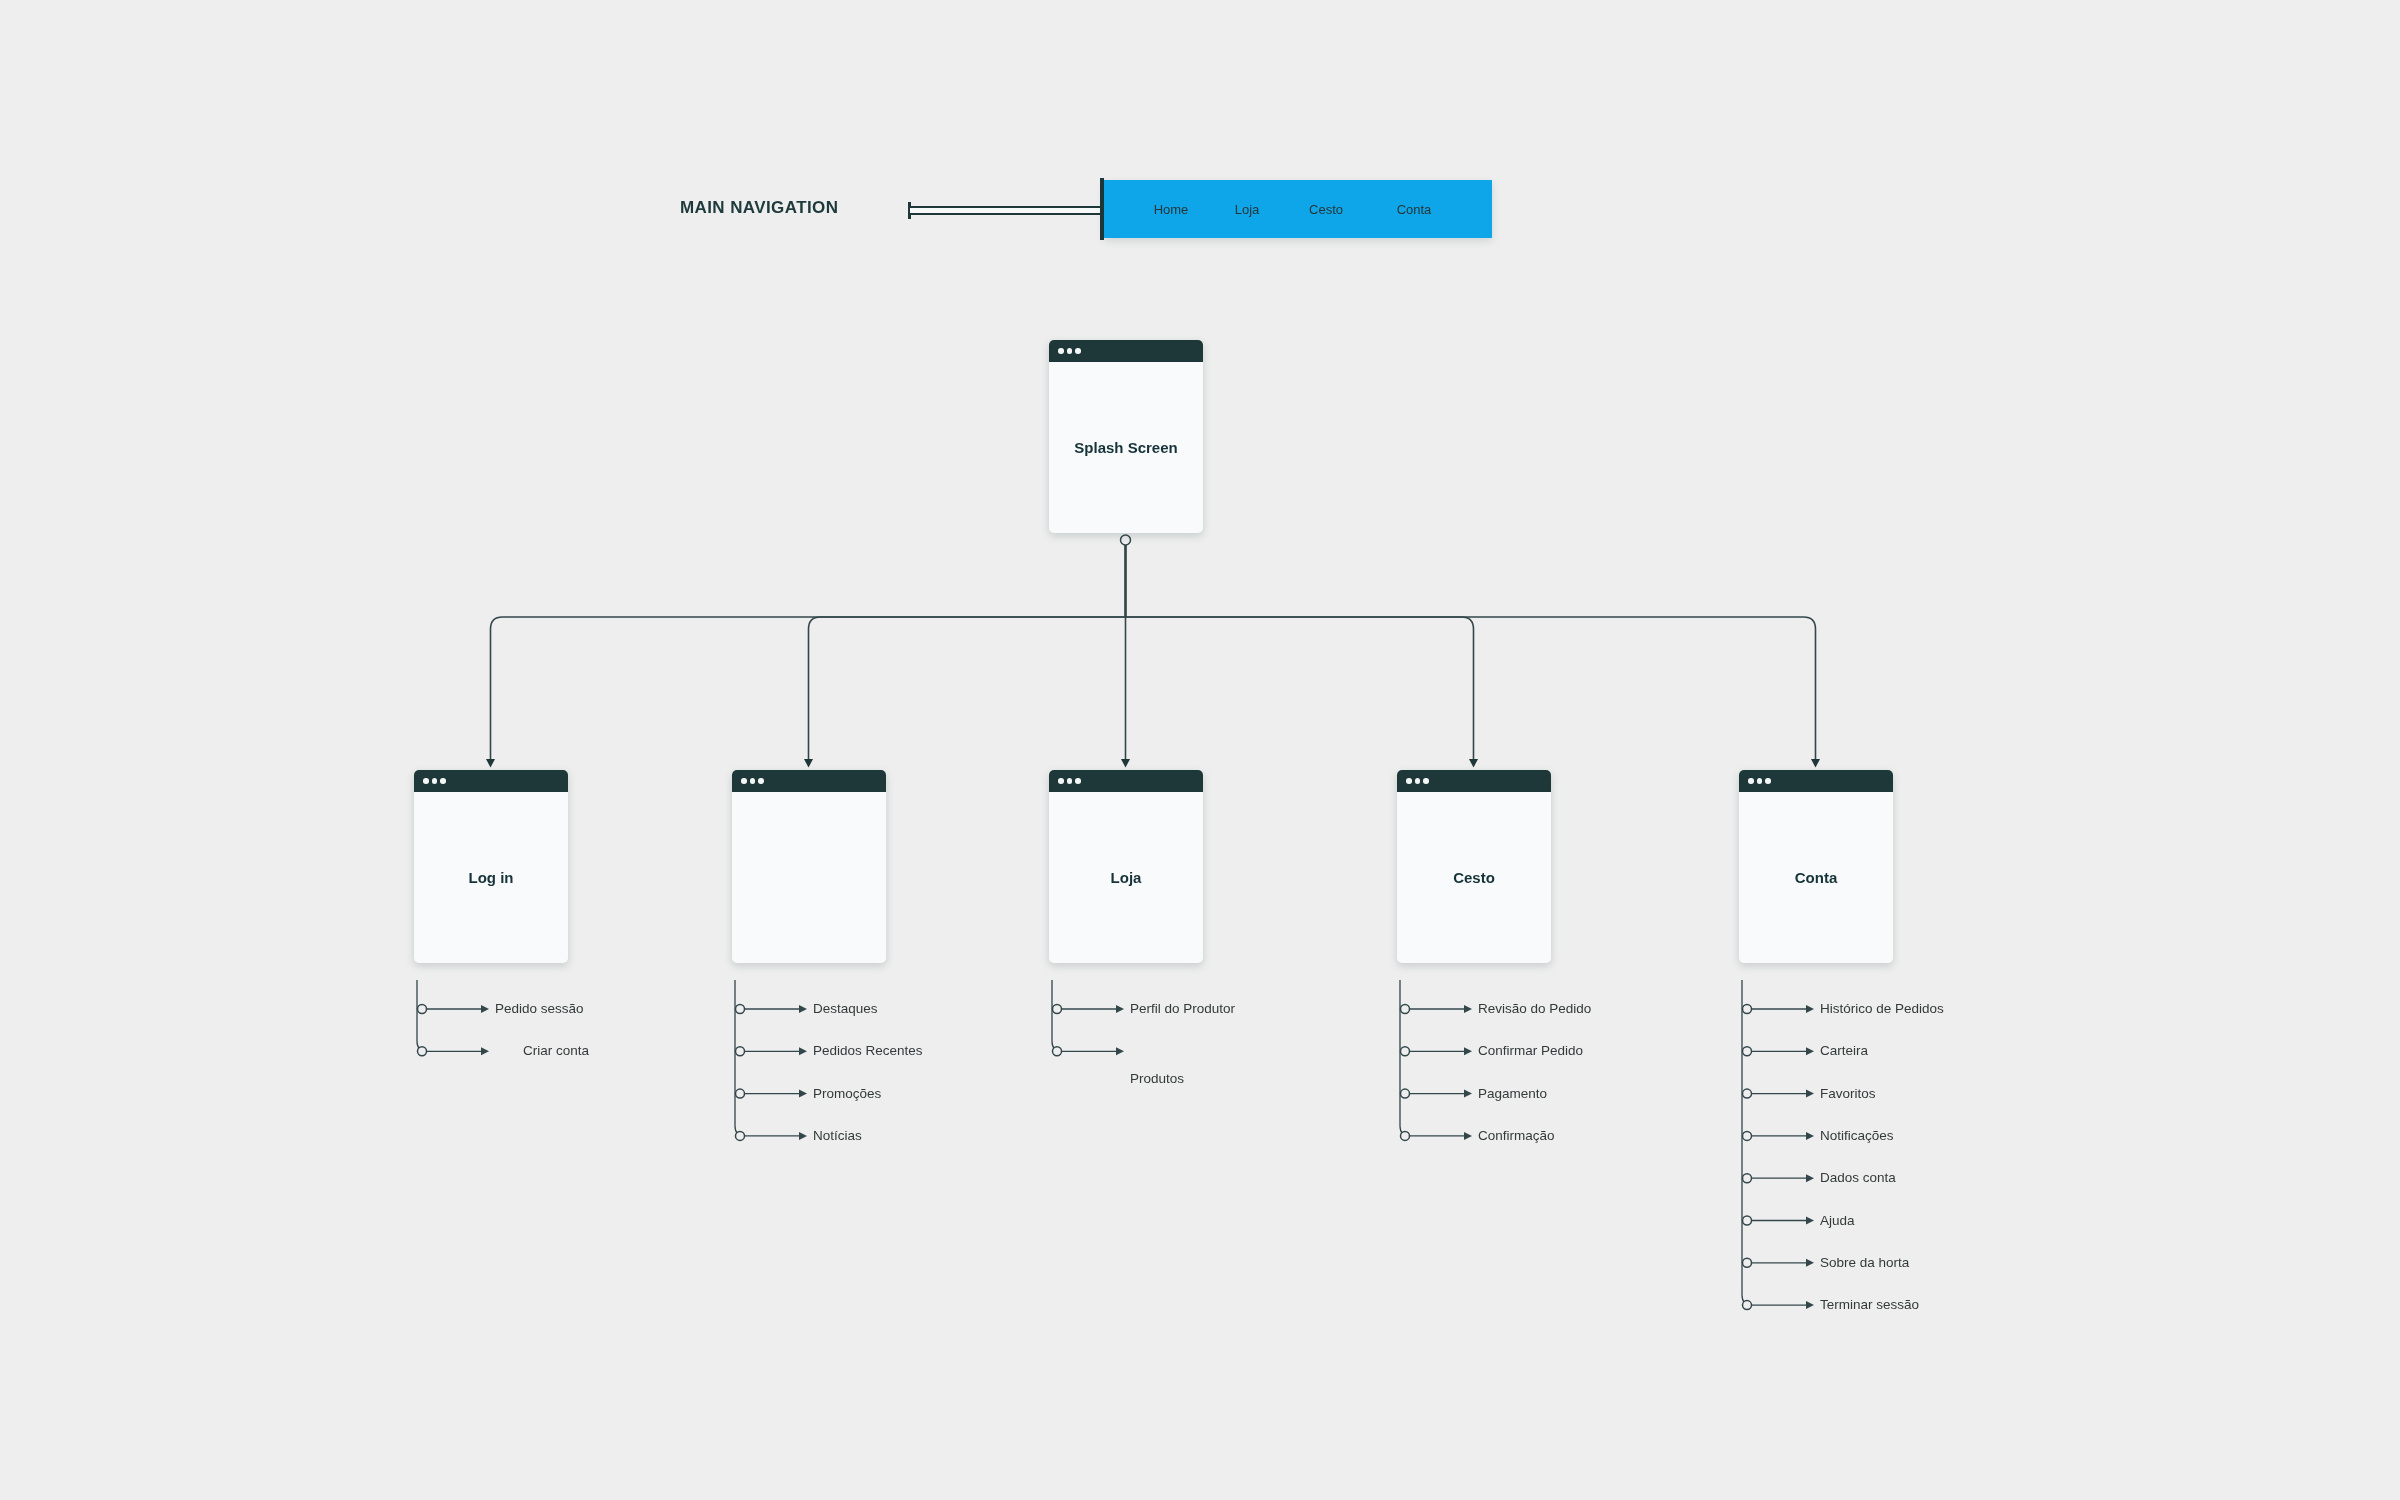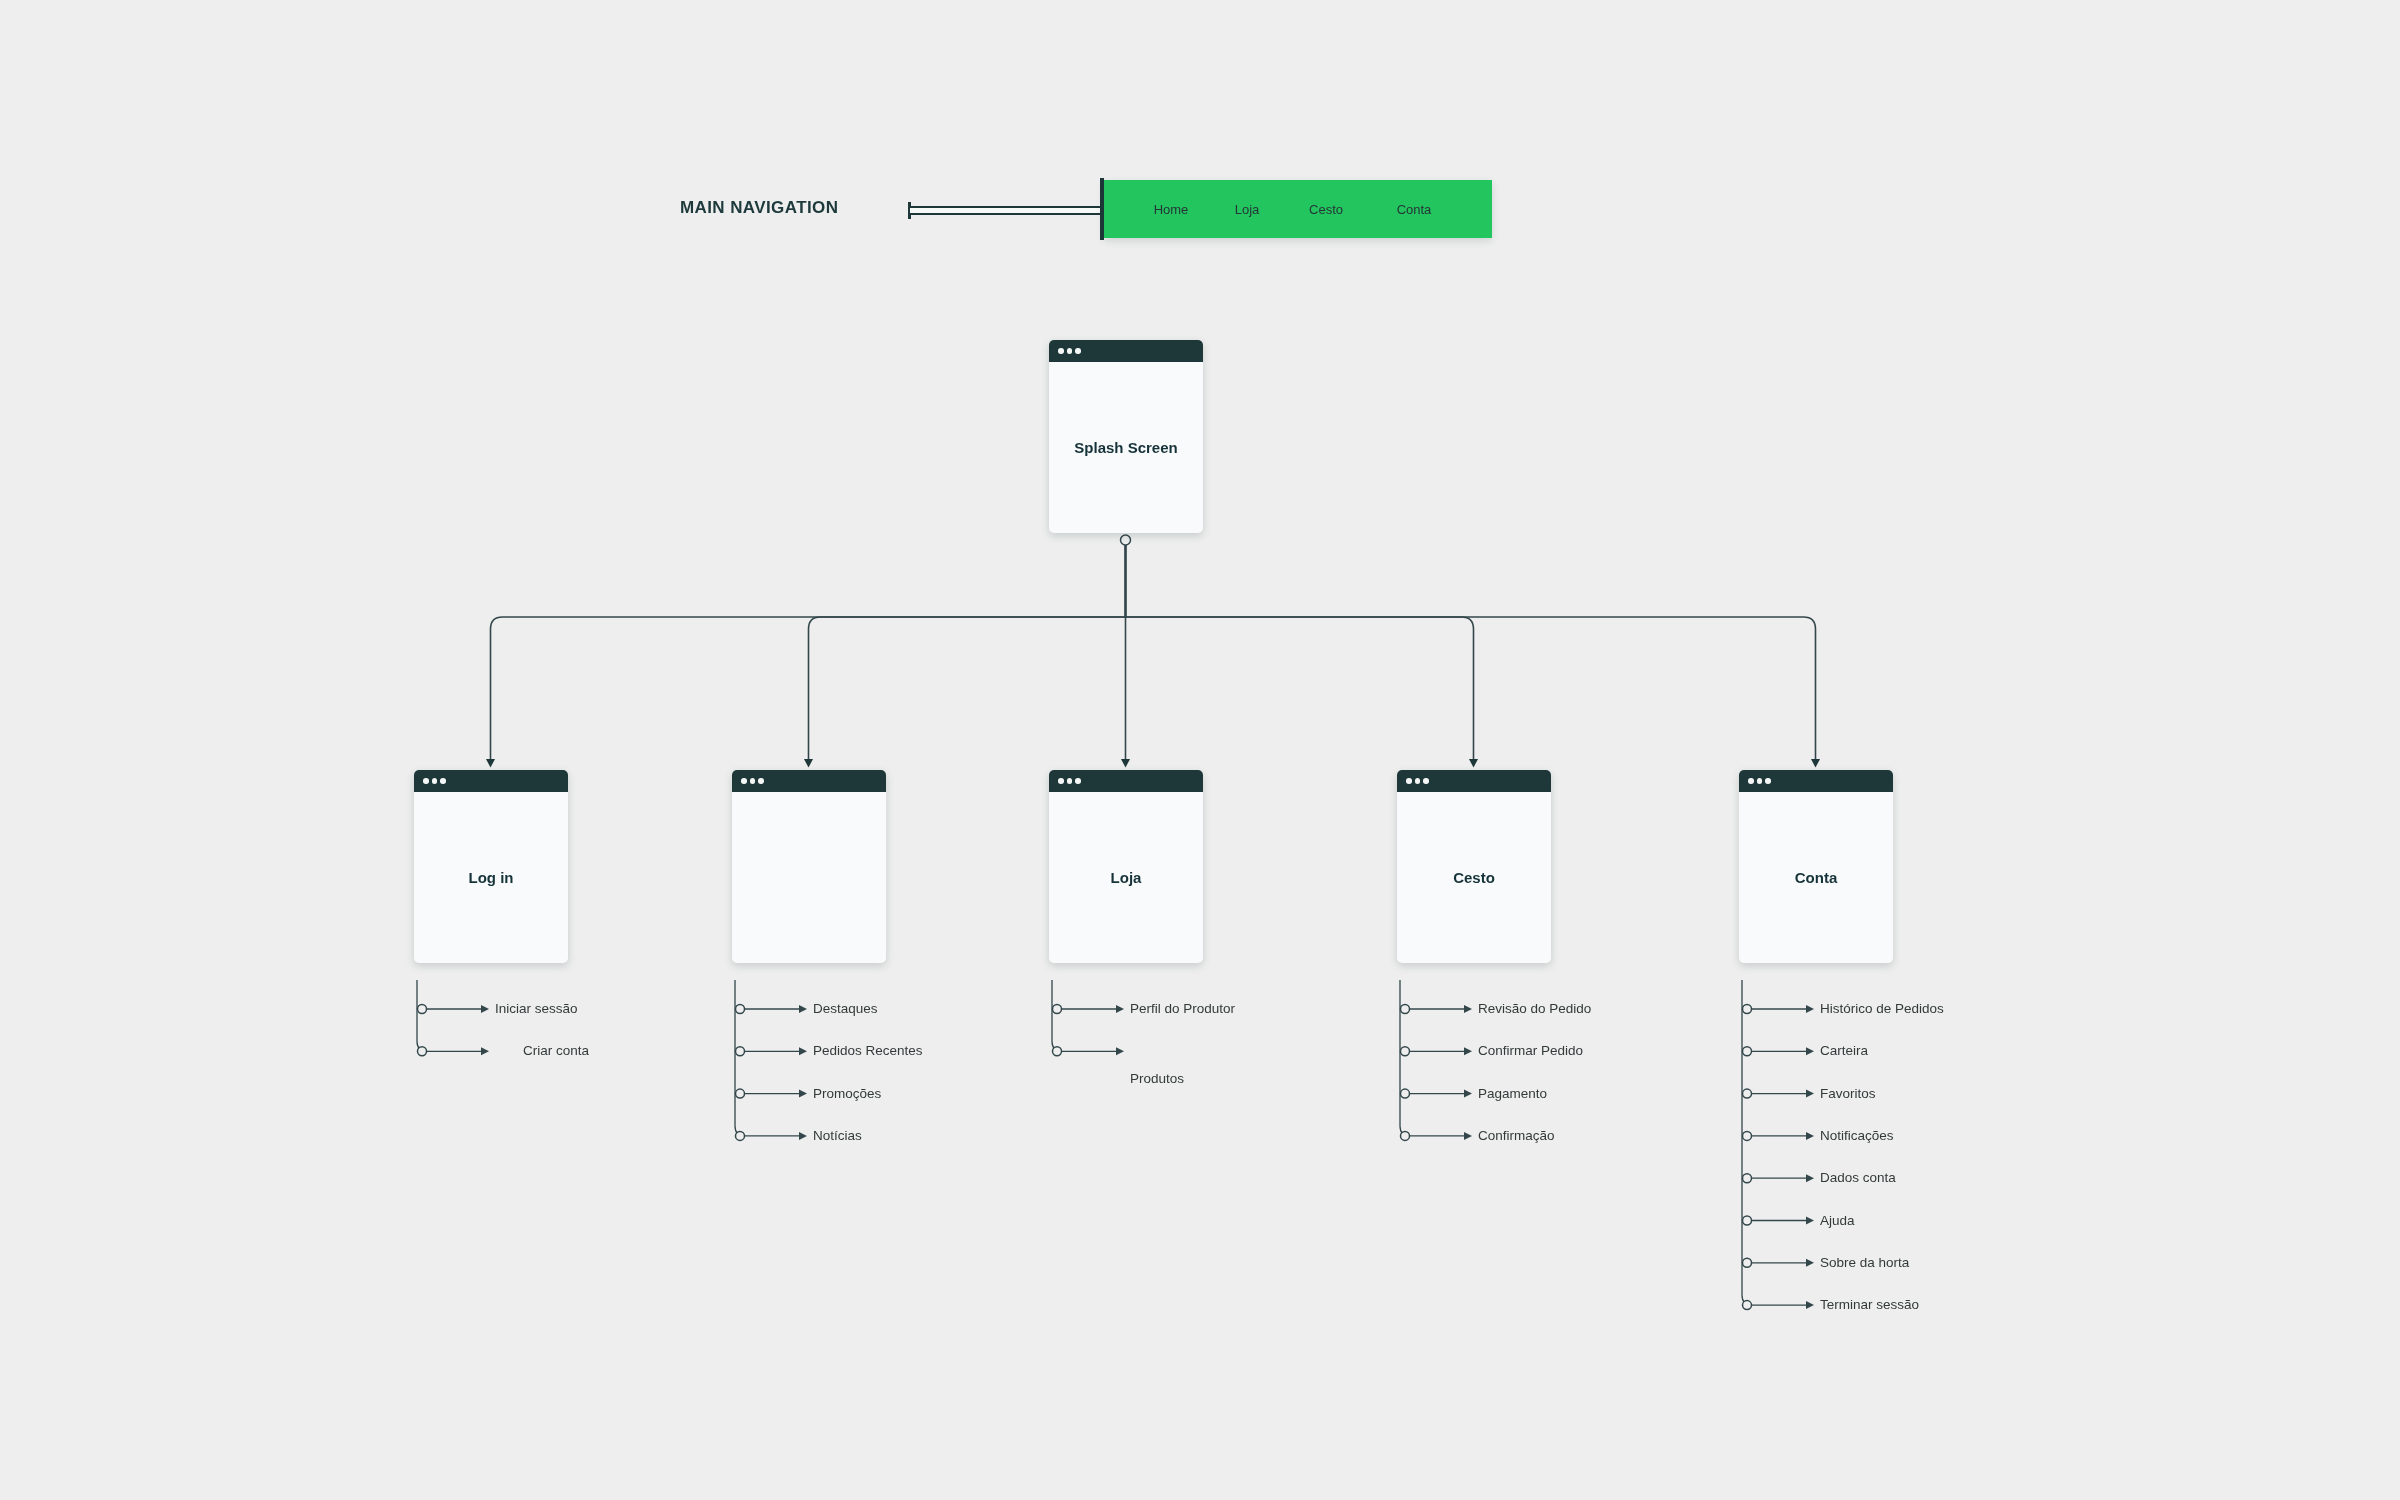--- a/index.html
+++ b/index.html
@@ -18,21 +18,21 @@
   }
   .tick{position:absolute;left:908px;top:202px;width:3px;height:17px;background:#1e3738}
   .dbl-line{
     position:absolute;left:910px;top:206px;width:192px;height:9px;
     background:#f7f8f8;border-top:2.5px solid #1e3738;border-bottom:2.5px solid #1e3738;
     box-sizing:border-box;
   }
   .vbar{position:absolute;left:1100px;top:178px;width:4px;height:62px;background:#1e3738}
   .nav-card{
     position:absolute;left:1104px;top:180px;width:388px;height:58px;
-    background:#22c55e;box-shadow:0 3px 8px rgba(30,55,56,.14);
+    background:#0ea5e9;box-shadow:0 3px 8px rgba(30,55,56,.14);
   }
   .nav-item{
     position:absolute;top:50%;transform:translate(-50%,-50%);
     font-size:13px;color:#263638;white-space:nowrap;
   }
 
   
   .window{
     position:absolute;width:154px;height:193px;border-radius:5px;
     background:#f9fafb;box-shadow:0 3px 9px rgba(30,55,56,.18);
@@ -170,21 +170,21 @@
       <div class="window" style="left: 414px; top: 770px;">
         <div class="titlebar">
           <span class="dot"></span>
           <span class="dot"></span>
           <span class="dot"></span>
         </div>
         <div class="win-body">
           <div class="win-title">Log in</div>
         </div>
       </div>
-      <div class="flow-label" style="left: 495px; top: 1009px;">Iniciar sessão</div>
+      <div class="flow-label" style="left: 495px; top: 1009px;">Pedido sessão</div>
       <div class="flow-label" style="left: 523px; top: 1051.3px;">Criar conta</div>
       <div class="window" style="left: 732px; top: 770px;">
         <div class="titlebar">
           <span class="dot"></span>
           <span class="dot"></span>
           <span class="dot"></span>
         </div>
       </div>
       <div class="flow-label" style="left: 813px; top: 1009px;">Destaques</div>
       <div class="flow-label" style="left: 813px; top: 1051.3px;">Pedidos Recentes</div>

